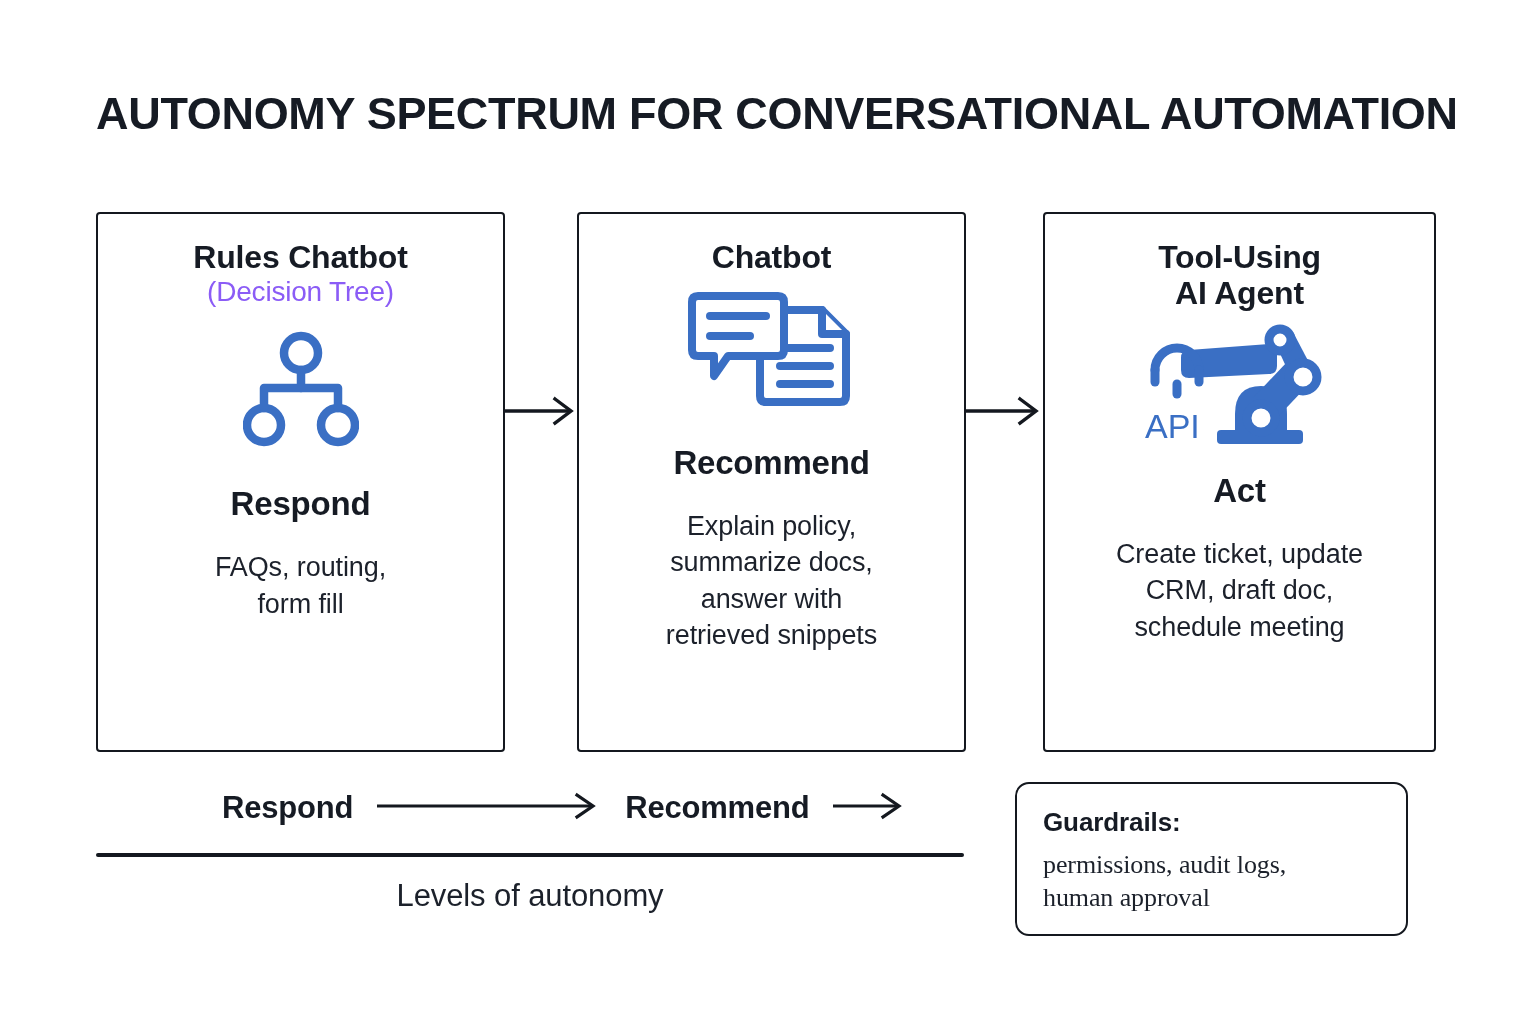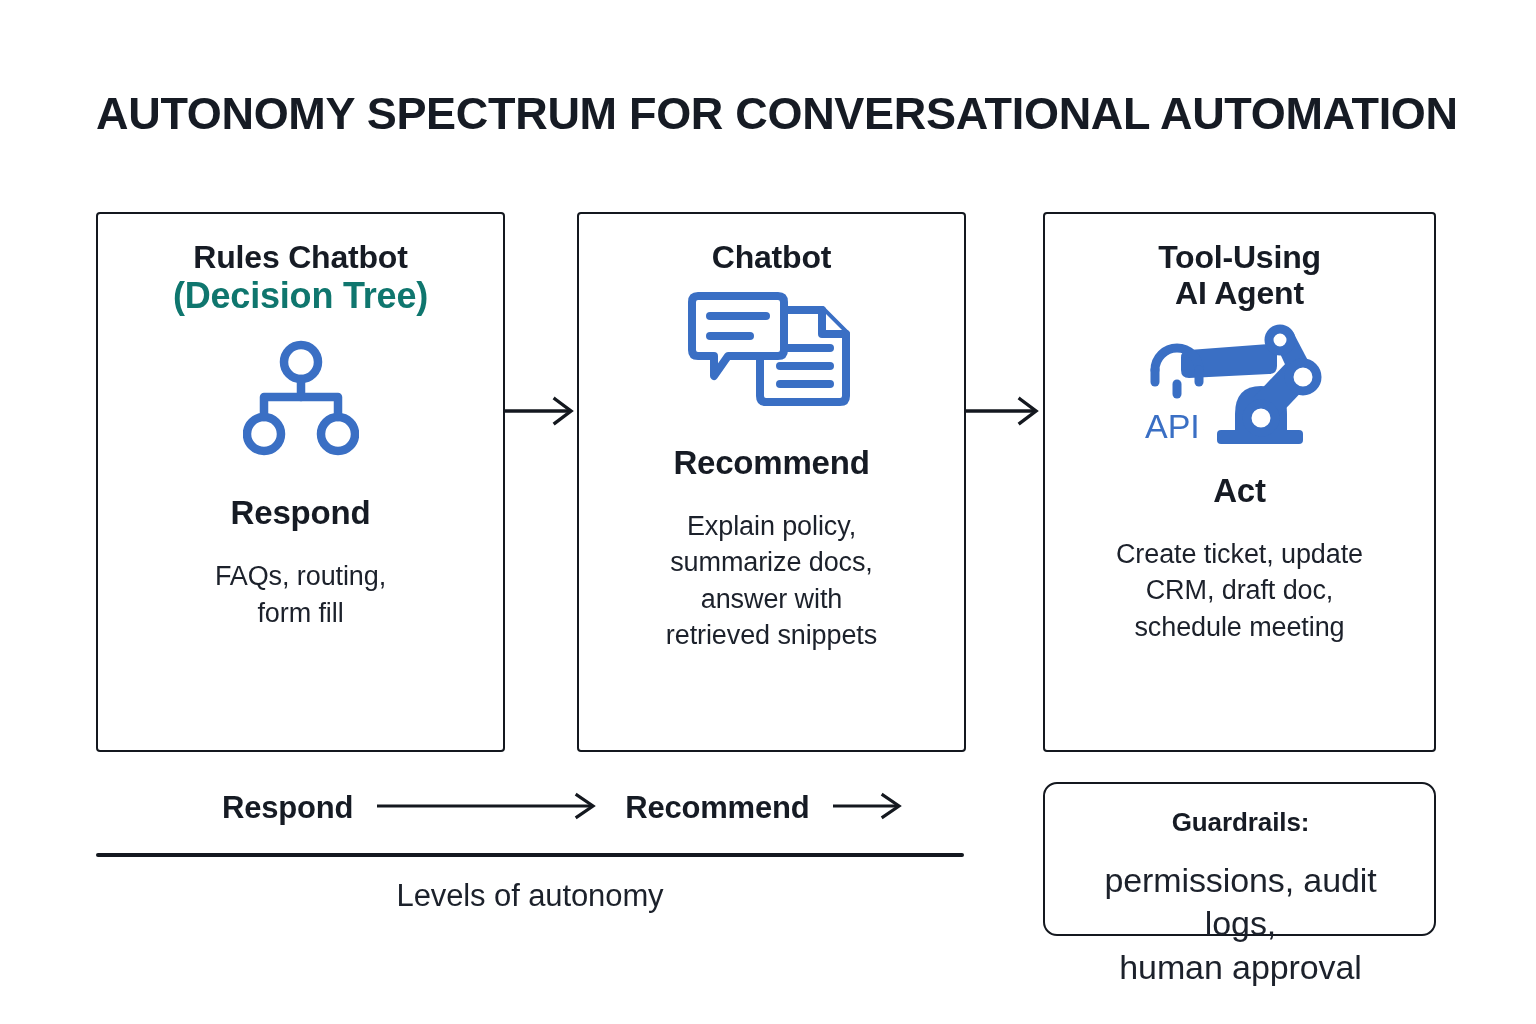--- a/index.html
+++ b/index.html
@@ -57,23 +57,23 @@
   }
   .card-heading .line-bold {
     display: block;
     font-size: 32px;
     font-weight: 700;
     color: #161b24;
     letter-spacing: -0.2px;
   }
   .card-heading .line-reg {
     display: block;
-    font-size: 36px;
-    font-weight: 700;
-    color: #0f766e;
+    font-size: 28px;
+    font-weight: 400;
+    color: #8b5cf6;
     letter-spacing: -0.2px;
   }
 
   .icon-wrap {
     display: flex;
     align-items: center;
     justify-content: center;
     width: 100%;
   }
   #card-1 .icon-wrap { height: 132px; margin-top: 16px; }
@@ -157,44 +157,44 @@
     text-align: center;
     font-size: 31px;
     font-weight: 400;
     color: #1c212b;
     letter-spacing: -0.1px;
   }
 
   
   #guardrails {
     position: absolute;
-    left: 1043px;
+    left: 1015px;
     top: 782px;
     width: 393px;
     height: 154px;
     border: 2.6px solid #14181f;
     border-radius: 14px;
     background: #ffffff;
     padding: 22px 24px 18px 26px;
-    text-align: center;
   }
   #guardrails-title {
     font-size: 26px;
     font-weight: 700;
     color: #161b24;
     line-height: 1.25;
     letter-spacing: -0.1px;
   }
   #guardrails-body {
-    margin-top: 20px;
-    font-size: 34px;
+    margin-top: 9px;
+    font-size: 26px;
     font-weight: 400;
     color: #1c212b;
     line-height: 1.28;
     letter-spacing: -0.1px;
+    font-family: Liberation Serif, serif;
   }
 </style>
 </head>
 <body>
 
 <div id="stage">
 
   <div id="title">AUTONOMY SPECTRUM FOR CONVERSATIONAL AUTOMATION</div>
 
   <div class="card" id="card-1">

